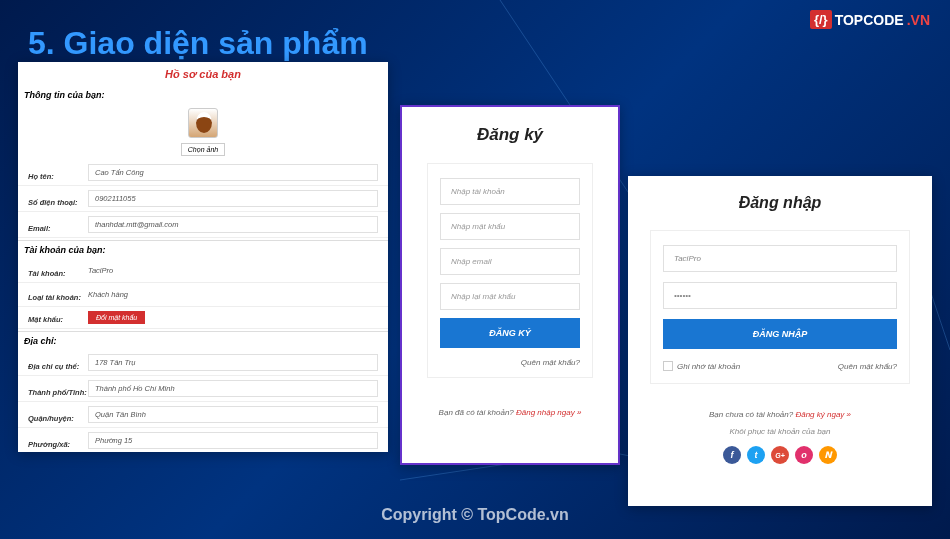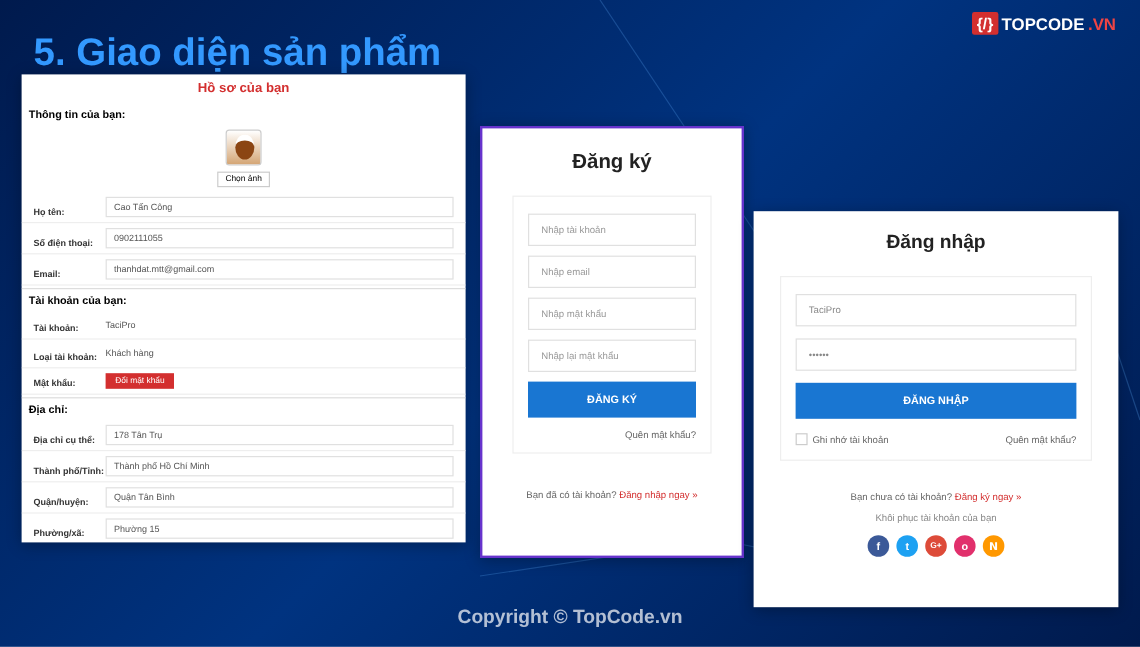--- a/index.html
+++ b/index.html
@@ -5,21 +5,21 @@
 * { margin: 0; padding: 0; box-sizing: border-box; font-family: Arial, sans-serif; }
 body { width: 950px; height: 539px; background: linear-gradient(135deg, #001a4d 0%, #003380 50%, #001a4d 100%); position: relative; overflow: hidden; }
 .bg-lines { position: absolute; inset: 0; pointer-events: none; }
 .bg-lines svg { width: 100%; height: 100%; }
 .header-title { position: absolute; top: 25px; left: 28px; color: #3399ff; font-size: 32px; font-weight: bold; }
 .logo { position: absolute; top: 10px; right: 20px; color: #fff; font-size: 14px; font-weight: bold; display: flex; align-items: center; gap: 3px; }
 .logo-badge { background: #d32f2f; color: #fff; padding: 2px 4px; border-radius: 2px; font-size: 13px; }
 .logo-text { color: #fff; }
 .logo-red { color: #ef4444; }
 
-.card { background: #fff; position: absolute; box-shadow: 0 2px 12px rgba(0,0,0,0.3); }
+.card { background: #fff; position: absolute; box-shadow: 0 2px 12px rgba(0,0,0,0.3); font-style: italic; }
 
 
 .profile-card { top: 62px; left: 18px; width: 370px; height: 390px; font-size: 8px; overflow: hidden; }
 .profile-title { color: #d32f2f; font-weight: bold; text-align: center; padding: 6px 0; font-size: 11px; }
 .profile-section-label { font-weight: bold; padding: 4px 6px; font-size: 9px; }
 .profile-avatar-area { text-align: center; padding: 4px 0; }
 .avatar-img { width: 30px; height: 30px; background: linear-gradient(180deg, #fff 0%, #d4a574 100%); border: 1px solid #ccc; display: inline-block; border-radius: 3px; position: relative; }
 .avatar-img::after { content: ''; position: absolute; top: 3px; left: 7px; width: 16px; height: 16px; background: #8b4513; border-radius: 50%; border-top: 5px solid #fff; }
 .choose-btn { display: inline-block; border: 1px solid #ccc; padding: 2px 6px; font-size: 7px; margin-top: 3px; }
 .profile-row { display: flex; border-bottom: 1px solid #eee; padding: 4px 10px; align-items: flex-end; }
@@ -137,22 +137,22 @@
   <div class="profile-row">
     <div class="profile-row-label">Phường/xã:</div>
     <div class="profile-row-value">Phường 15</div>
   </div>
 </div>
 
 <div class="card register-card">
   <div class="register-title">Đăng ký</div>
   <div style="border:1px solid #eee; padding:14px 12px 10px;">
     <div class="register-input">Nhập tài khoản</div>
+    <div class="register-input">Nhập mật khẩu</div>
     <div class="register-input">Nhập email</div>
-    <div class="register-input">Nhập mật khẩu</div>
     <div class="register-input">Nhập lại mật khẩu</div>
     <div class="blue-btn">ĐĂNG KÝ</div>
     <div class="forgot-link">Quên mật khẩu?</div>
   </div>
   <div class="register-footer">
     <span>Bạn đã có tài khoản? </span><span class="register-footer-link">Đăng nhập ngay »</span>
   </div>
 </div>
 
 <div class="card login-card">

